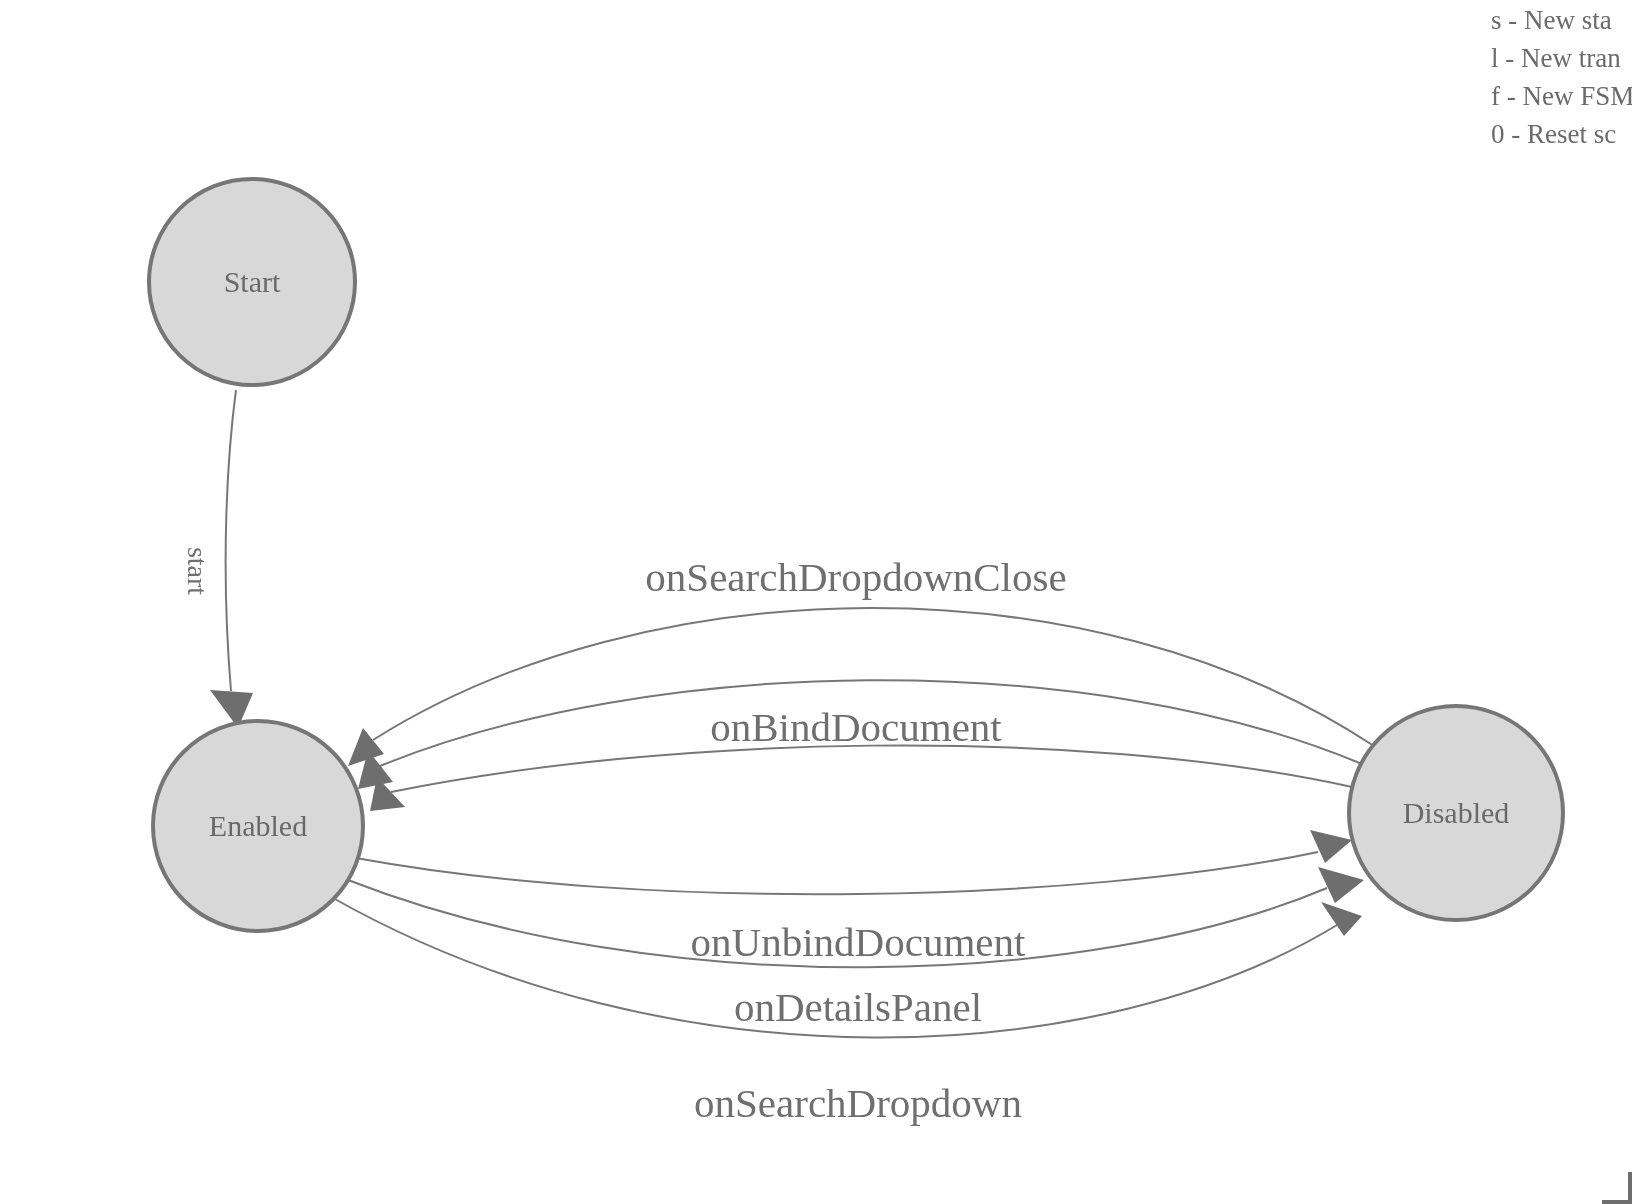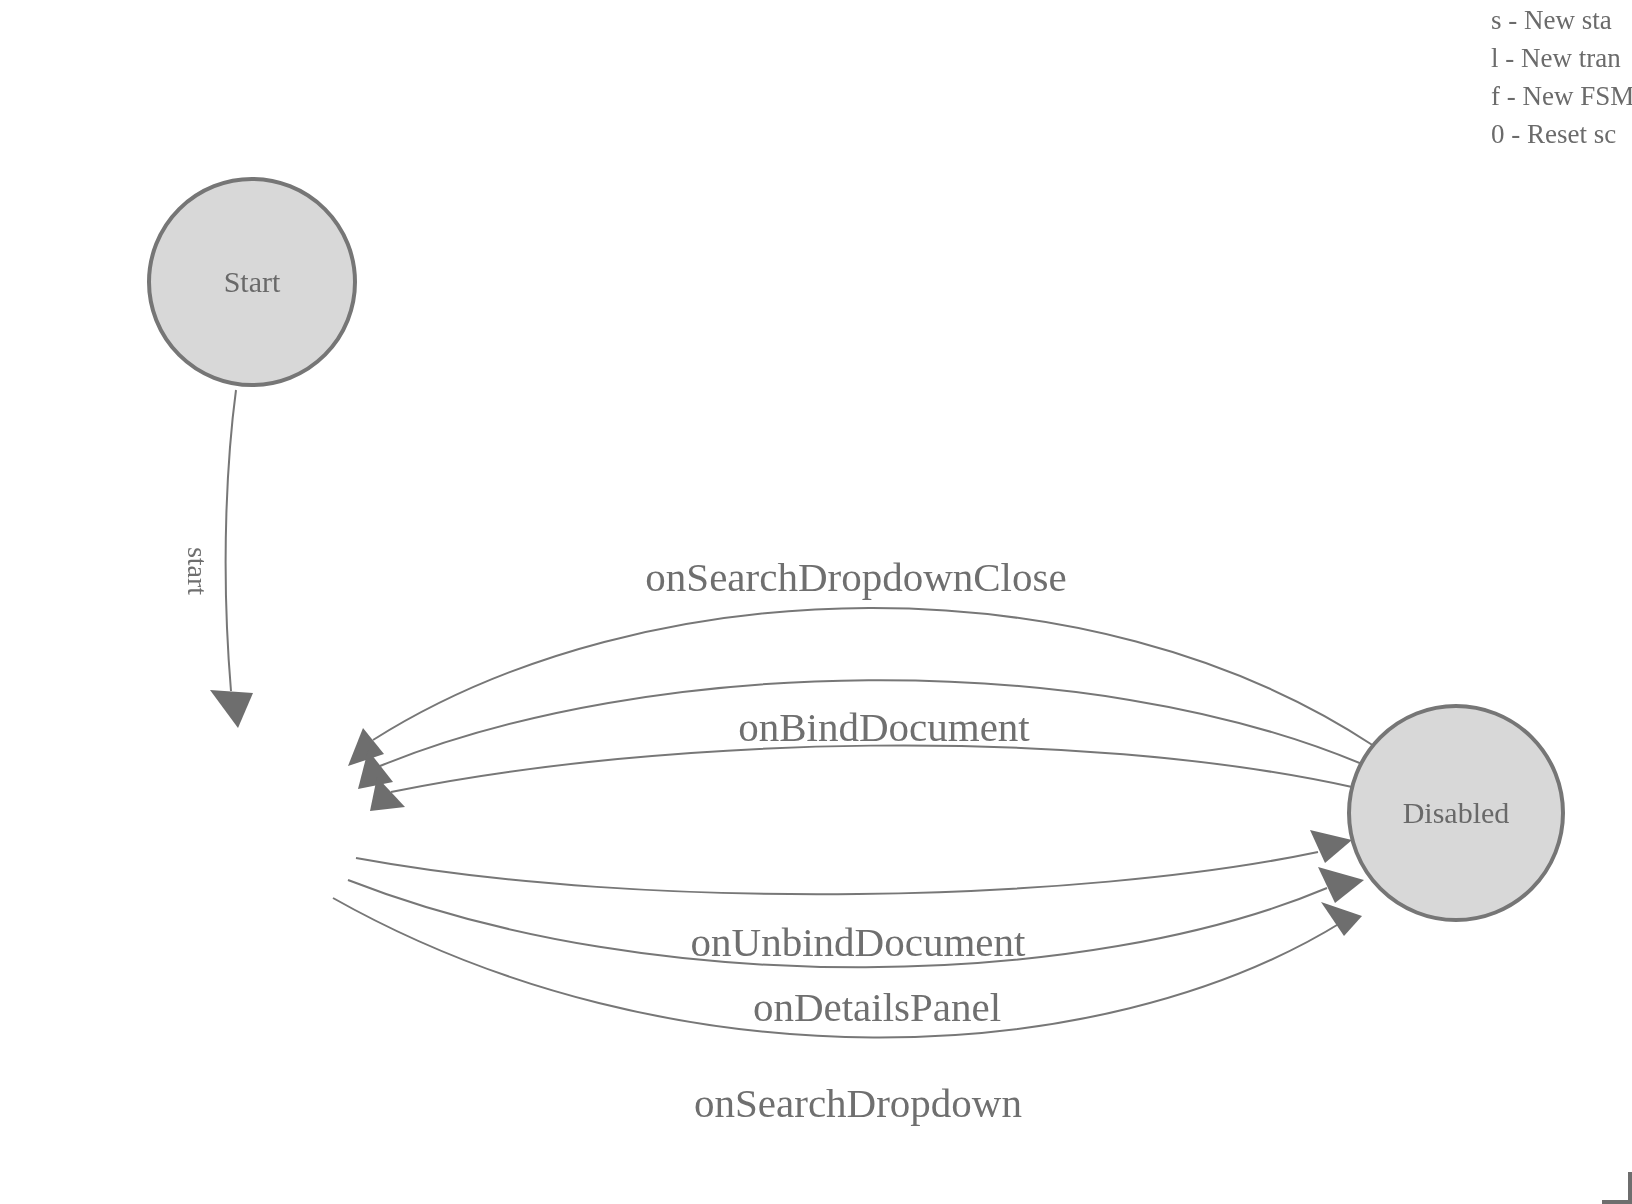--- a/index.html
+++ b/index.html
@@ -89,35 +89,38 @@
     <polygon class="arrow" points="1318,867 1335,903 1364,880"></polygon>
 
     <path class="edge" d="M 333 898 C 670 1088, 1100 1072, 1342 922"></path>
     <polygon class="arrow" points="1321,902 1344,936 1362,916"></polygon>
   </svg>
 
   <div class="node" style="left:147px; top:177px; width:210px; height:210px;">
     <span class="node-label">Start</span>
   </div>
 
+  <div class="node" style="left:151px; top:719px; width:214px; height:214px;">
+    <span class="node-label">Enabled</span>
+  </div>
 
   <div class="node" style="left:1347px; top:704px; width:218px; height:218px;">
     <span class="node-label">Disabled</span>
   </div>
 
   <div class="edge-label rot90" style="left:197px; top:571px;">start</div>
 
   <div class="edge-label" style="left:856px; top:577px;">onSearchDropdownClose</div>
 
 
-  <div class="edge-label" style="left:856px; top:727px;margin-left:28px;">onBindDocument</div>
+  <div class="edge-label" style="left:856px; top:727px;">onBindDocument</div>
 
   <div class="edge-label" style="left:858px; top:942px;">onUnbindDocument</div>
 
-  <div class="edge-label" style="left:858px; top:1007px;margin-left:19px;">onDetailsPanel</div>
+  <div class="edge-label" style="left:858px; top:1007px;">onDetailsPanel</div>
 
   <div class="edge-label" style="left:858px; top:1075px;margin-top:28px;">onSearchDropdown</div>
 
   <div class="legend">
     <div>s - New sta</div>
     <div>l - New tran</div>
     <div>f - New FSM</div>
     <div>0 - Reset sc</div>
   </div>
 

